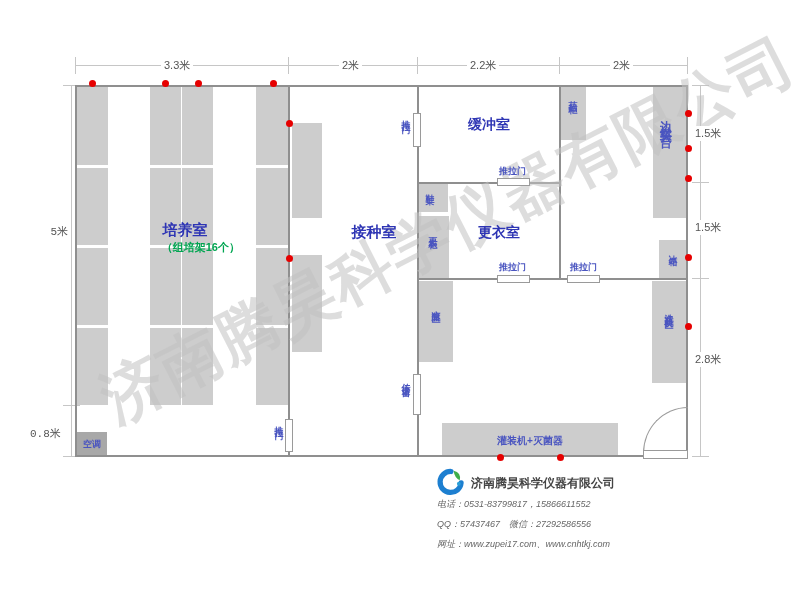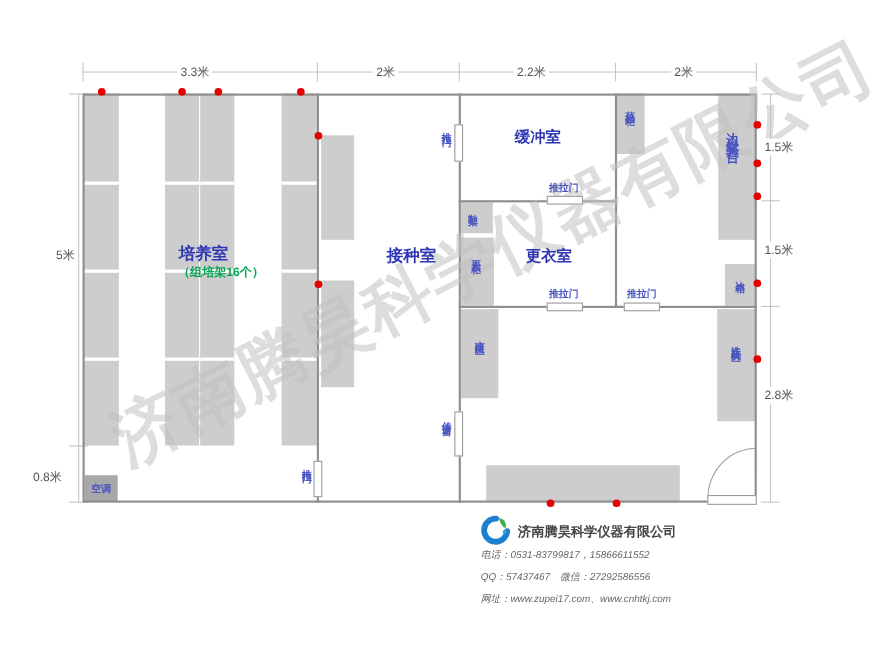--- a/index.html
+++ b/index.html
@@ -11,21 +11,21 @@
   .wall{position:absolute;background:#8f8f8f;z-index:3;}
   .outer{position:absolute;border:2px solid #8f8f8f;z-index:3;background:transparent;}
   .door{position:absolute;background:#fff;border:1px solid #9a9a9a;z-index:6;}
   .dot{position:absolute;width:7px;height:7px;border-radius:50%;background:#e60000;z-index:8;}
   .vtxt{position:absolute;writing-mode:vertical-rl;letter-spacing:2px;font-size:9px;line-height:1;
         color:#4a55c0;font-weight:bold;z-index:10;white-space:nowrap;}
   .slabel{position:absolute;font-size:9px;color:#4a55c0;font-weight:bold;z-index:10;white-space:nowrap;}
   .rlabel{position:absolute;color:#2e35b4;font-weight:bold;z-index:10;text-align:center;white-space:nowrap;}
   .gnote{position:absolute;color:#00a551;font-weight:bold;z-index:10;text-align:center;font-size:11px;white-space:nowrap;}
   .dim{position:absolute;font-size:11px;color:#555;z-index:9;background:#fff;padding:0 3px;white-space:nowrap;}
-  .dimplain{position:absolute;font-size:11px;color:#555;z-index:9;white-space:nowrap;}
+  .dimplain{position:absolute;font-size:11px;color:#555;z-index:9;white-space:nowrap;font-family:Liberation Mono, monospace;}
   .dline{position:absolute;background:#c6c6c6;z-index:1;}
   .shelf-gap{position:absolute;left:0;width:100%;height:3px;background:#fff;}
   .wm{position:absolute;left:70px;top:212px;width:660px;text-align:center;transform:rotate(-27deg);
       font-size:62px;font-weight:bold;color:#c2c2c2;opacity:.55;z-index:4;white-space:nowrap;
       letter-spacing:2px;pointer-events:none;}
   .arc{position:absolute;border-top:1px solid #9a9a9a;border-left:1px solid #9a9a9a;
        border-top-left-radius:100%;z-index:5;background:transparent;}
   .note-line{font-size:8px;line-height:11px;color:#ef5454;white-space:nowrap;}
   .co-line{font-size:9px;line-height:20px;color:#666;white-space:nowrap;font-style:italic;}
 </style>
@@ -139,20 +139,21 @@
   <div class="slabel" style="left:499px;top:261px;">推拉门</div>
   <div class="slabel" style="left:570px;top:261px;">推拉门</div>
   <div class="vtxt" style="left:274px;top:419px;">推拉门</div>
   <div class="vtxt" style="left:401px;top:376px;">传递窗</div>
   <div class="vtxt" style="left:425px;top:187px;">鞋架</div>
   <div class="vtxt" style="left:428px;top:229px;">更衣柜</div>
   <div class="vtxt" style="left:431px;top:303px;">凉瓶区</div>
   <div class="vtxt" style="left:568px;top:94px;">药品柜</div>
   <div class="vtxt" style="left:668px;top:248px;">冰箱</div>
   <div class="vtxt" style="left:664px;top:307px;">洗瓶机区</div>
+  <div class="slabel" style="left:442px;top:434px;width:176px;text-align:center;font-size:10px;">灌装机+灭菌器</div>
   <div class="slabel" style="left:77px;top:438px;width:30px;text-align:center;">空调</div>
 
 
   <div class="abs" style="left:437px;top:466px;z-index:12;">
     <div class="abs" style="left:0;top:2px;width:28px;height:28px;">
       <svg width="28" height="28" viewBox="0 0 32 32">
         <path d="M16 4 A 12 12 0 1 0 27.5 17" fill="none" stroke="#1d7fd0" stroke-width="6" stroke-linecap="round"></path>
         <path d="M19 3 Q 28 5 26 14 Q 20 11 19 3 Z" fill="#3fae49"></path>
         <circle cx="25" cy="18" r="2.2" fill="#2a9fd8"></circle>
       </svg>

